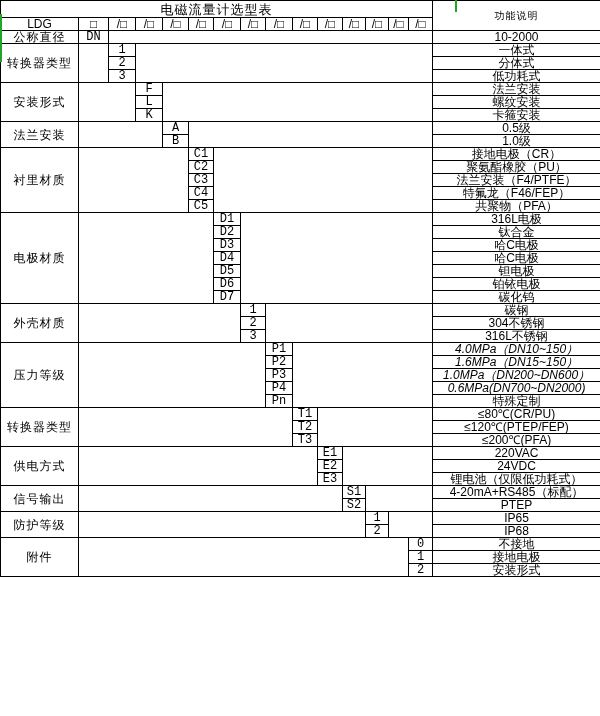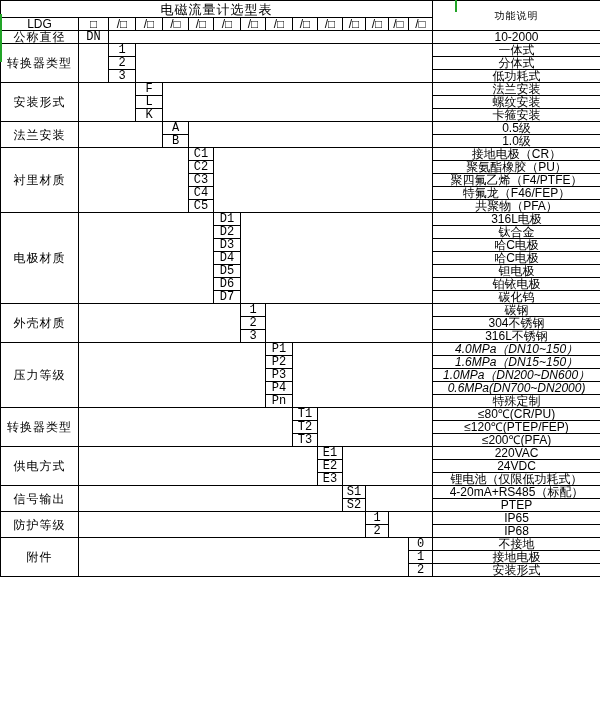--- a/index.html
+++ b/index.html
@@ -131,21 +131,21 @@
       <td class="code">C1</td>
       <td rowspan="5" colspan="9"></td>
       <td>接地电极（CR）</td>
     </tr>
     <tr>
       <td class="code">C2</td>
       <td>聚氨酯橡胶（PU）</td>
     </tr>
     <tr>
       <td class="code">C3</td>
-      <td>聚四氟乙烯（F4/PTFE）</td>
+      <td>法兰安装（F4/PTFE）</td>
     </tr>
     <tr>
       <td class="code">C4</td>
       <td>特氟龙（F46/FEP）</td>
     </tr>
     <tr>
       <td class="code">C5</td>
       <td>共聚物（PFA）</td>
     </tr>
 

